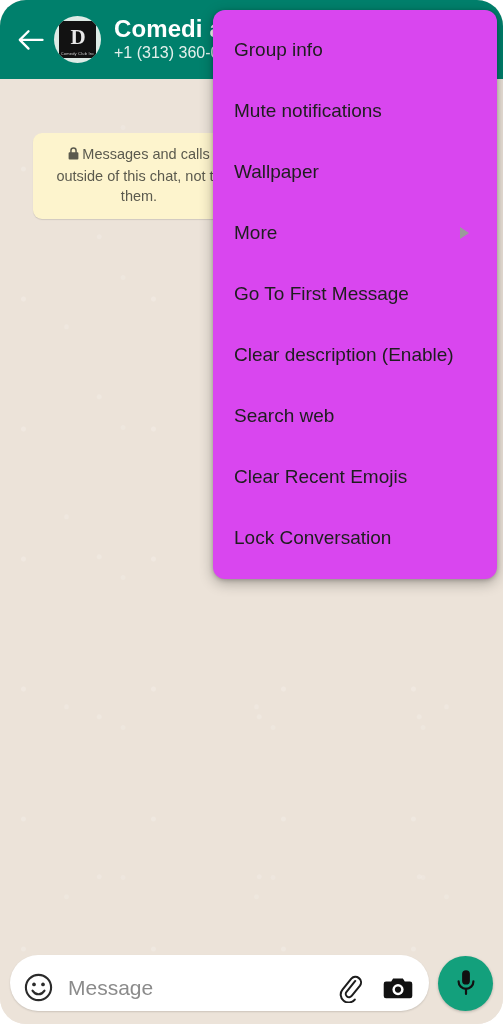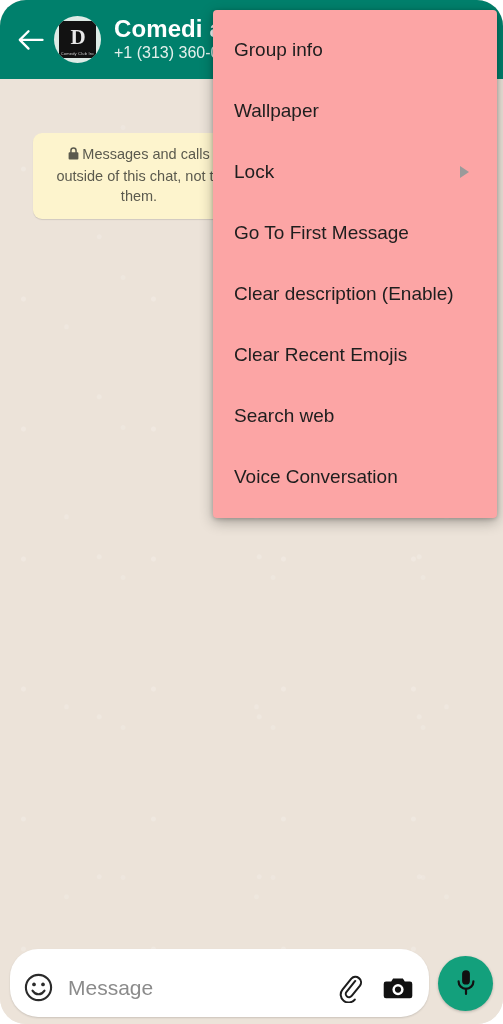--- a/index.html
+++ b/index.html
@@ -145,22 +145,22 @@
     vertical-align: -1px;
     margin-right: 3px;
   }
 
   
   #popup-menu {
     position: absolute;
     left: 213px;
     top: 10px;
     width: 284px;
-    background: #fca5a5;
-    border-radius: 4px;
+    background: #d946ef;
+    border-radius: 12px;
     box-shadow: 0 4px 14px rgba(0,0,0,.30), 0 1px 4px rgba(0,0,0,.20);
     padding: 9px 0 11px 0;
     z-index: 20;
   }
   .menu-item {
     height: 61px;
     display: flex;
     align-items: center;
     padding: 0 20px 0 21px;
     cursor: pointer;
@@ -188,21 +188,21 @@
     bottom: 0;
     width: 503px;
     height: 74px;
     display: flex;
     align-items: center;
     padding: 0 10px 8px 10px;
     z-index: 10;
   }
   #message-field {
     flex: 1 1 auto;
-    height: 68px;
+    height: 56px;
     background: #ffffff;
     border-radius: 28px;
     display: flex;
     align-items: center;
     padding: 9px 16px 0 14px;
     box-shadow: 0 1px 2px rgba(0,0,0,.14);
   }
   #emoji-icon { flex: 0 0 auto; display:flex; cursor:pointer; }
   #message-placeholder {
     flex: 1 1 auto;
@@ -257,40 +257,43 @@
       <div id="chat-title">Comedi and</div>
       <div id="chat-subtitle">+1 (313) 360-048</div>
     </div>
   </div>
 
   <div id="popup-menu">
       <div class="menu-item">
         <span class="menu-item-label">Group info</span>
       </div>
       <div class="menu-item">
+        <span class="menu-item-label">Mute notifications</span>
+      </div>
+      <div class="menu-item">
         <span class="menu-item-label">Wallpaper</span>
       </div>
       <div class="menu-item">
-        <span class="menu-item-label">Lock</span>
+        <span class="menu-item-label">More</span>
         <span class="submenu-arrow"></span>
       </div>
       <div class="menu-item">
         <span class="menu-item-label">Go To First Message</span>
       </div>
       <div class="menu-item">
         <span class="menu-item-label">Clear description (Enable)</span>
       </div>
       <div class="menu-item">
+        <span class="menu-item-label">Search web</span>
+      </div>
+      <div class="menu-item">
         <span class="menu-item-label">Clear Recent Emojis</span>
       </div>
       <div class="menu-item">
-        <span class="menu-item-label">Search web</span>
-      </div>
-      <div class="menu-item">
-        <span class="menu-item-label">Voice Conversation</span>
+        <span class="menu-item-label">Lock Conversation</span>
       </div>
     </div>
 
   <div id="input-bar">
     <div id="message-field">
       <span id="emoji-icon">
         <svg width="29" height="29" viewBox="0 0 29 29">
           <circle cx="14.5" cy="14.5" r="12.6" fill="none" stroke="#2b2b2b" stroke-width="2.1"></circle>
           <circle cx="10" cy="11.4" r="1.85" fill="#2b2b2b"></circle>
           <circle cx="19" cy="11.4" r="1.85" fill="#2b2b2b"></circle>

